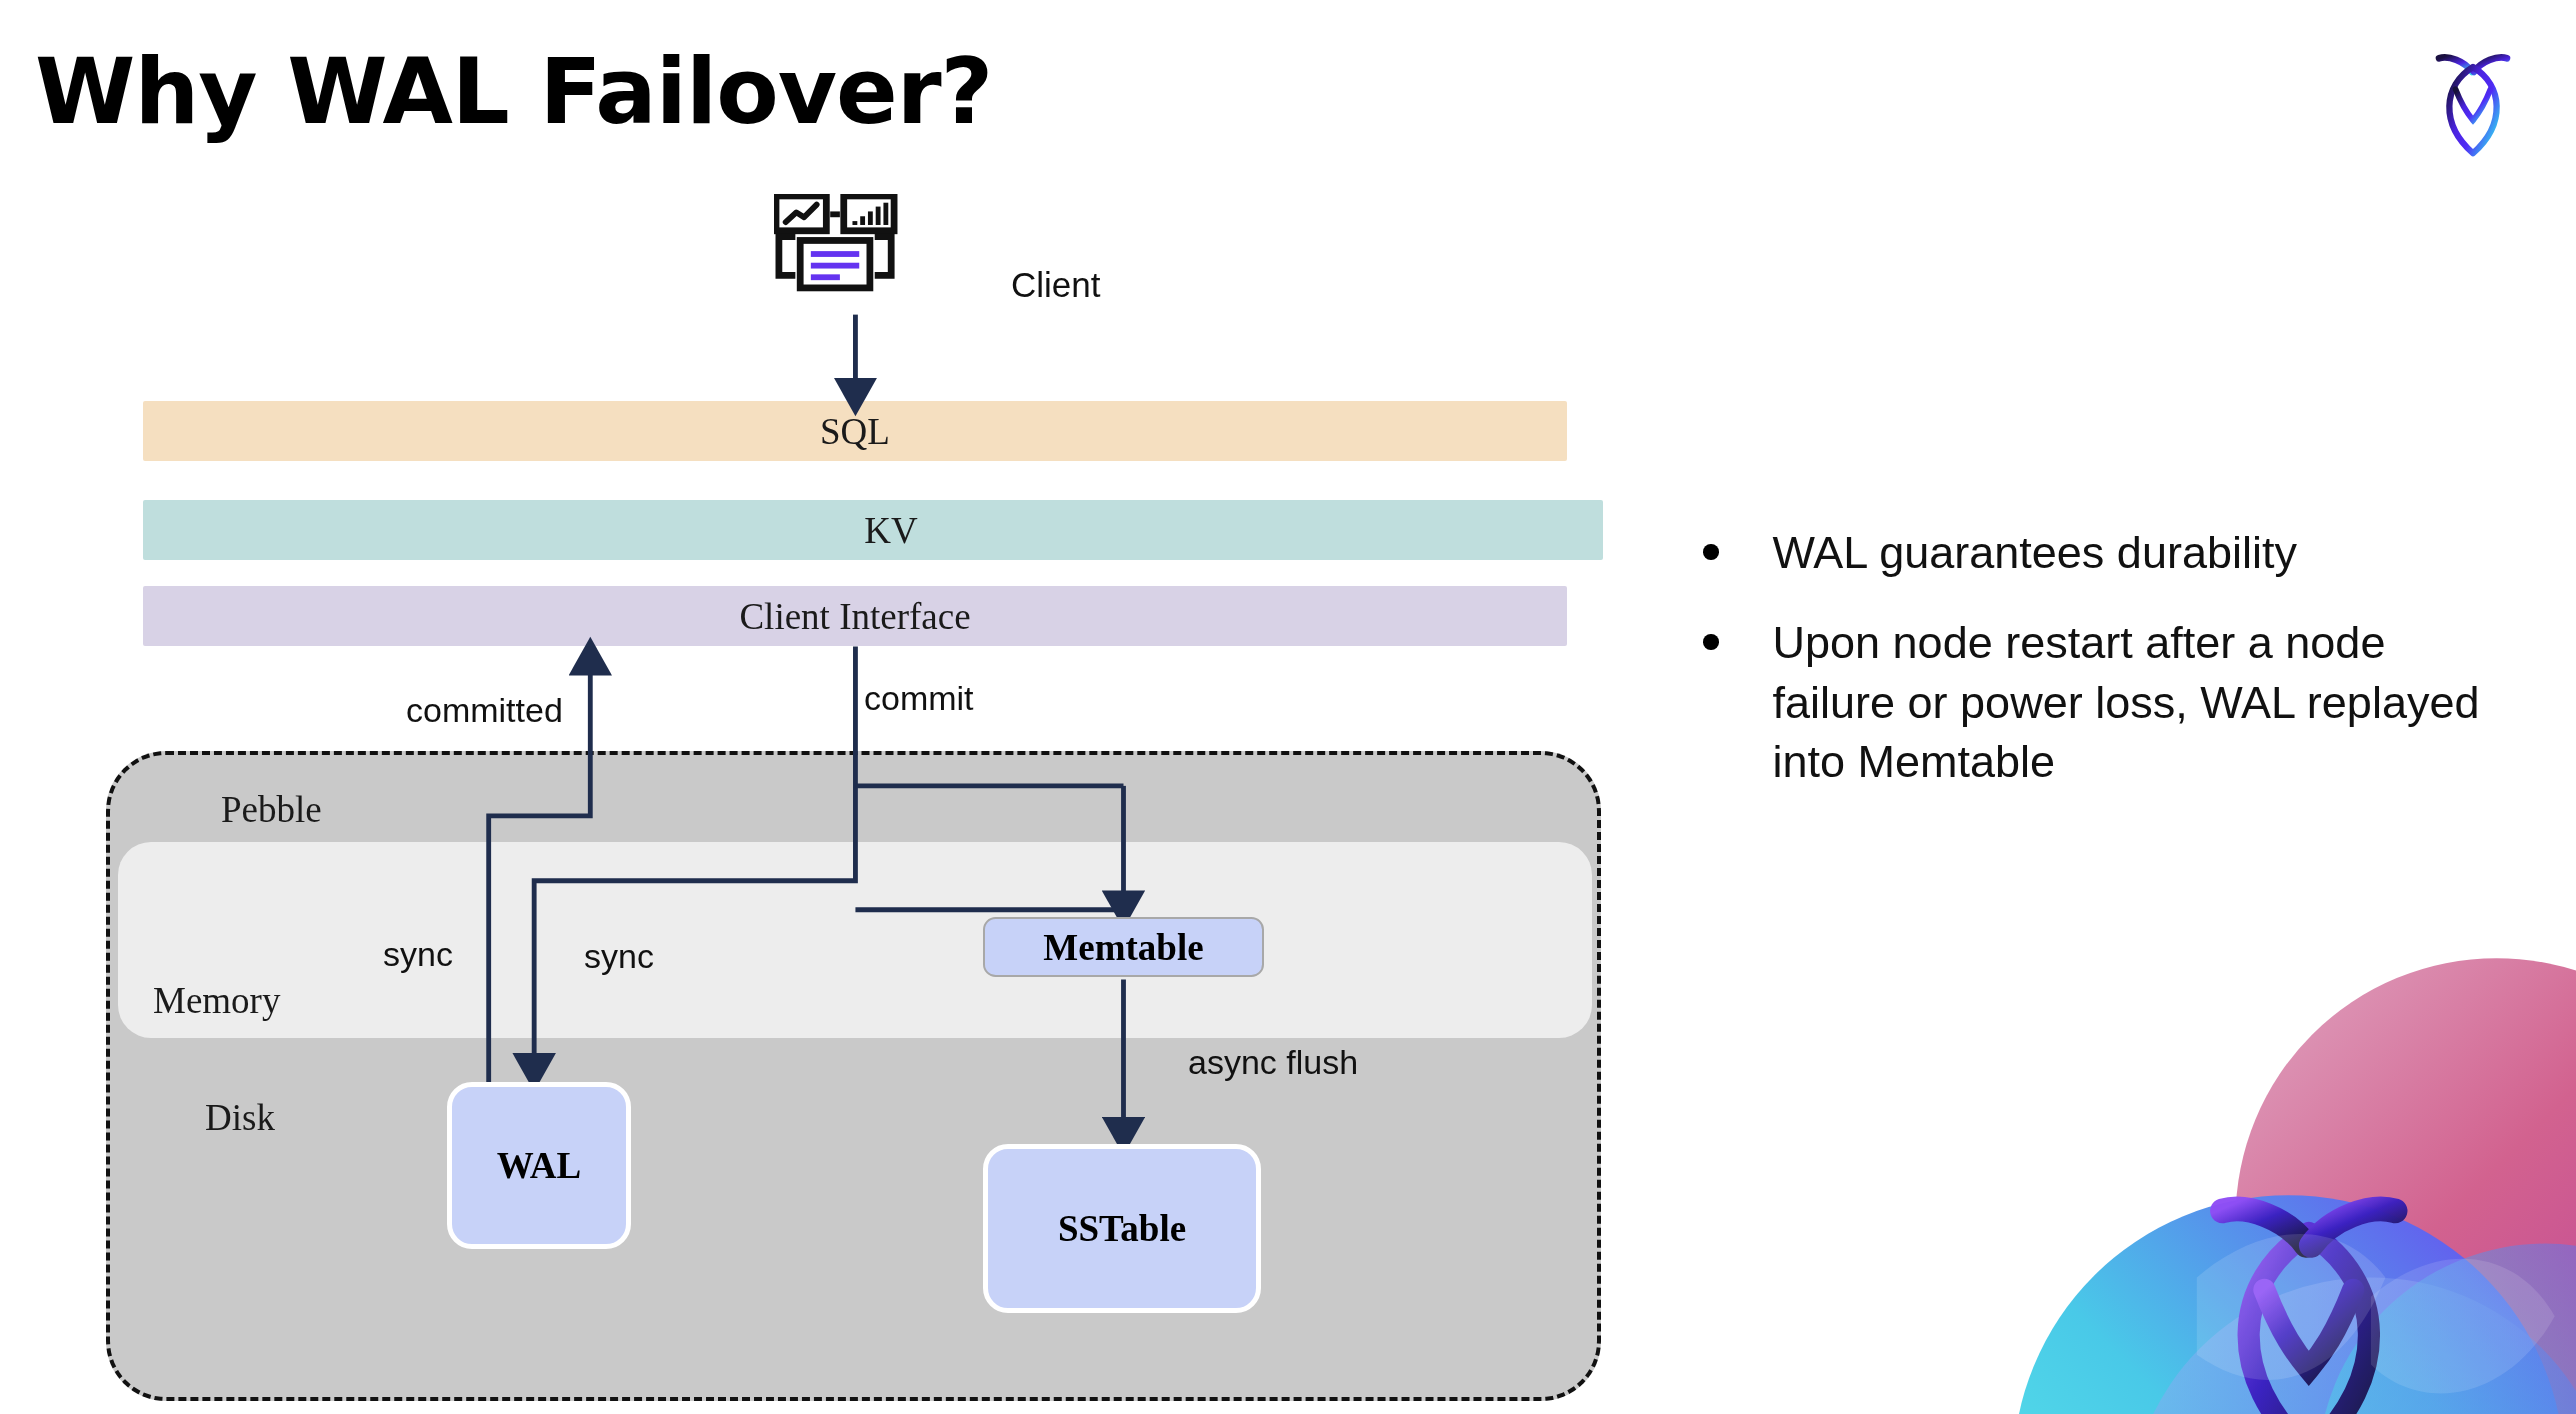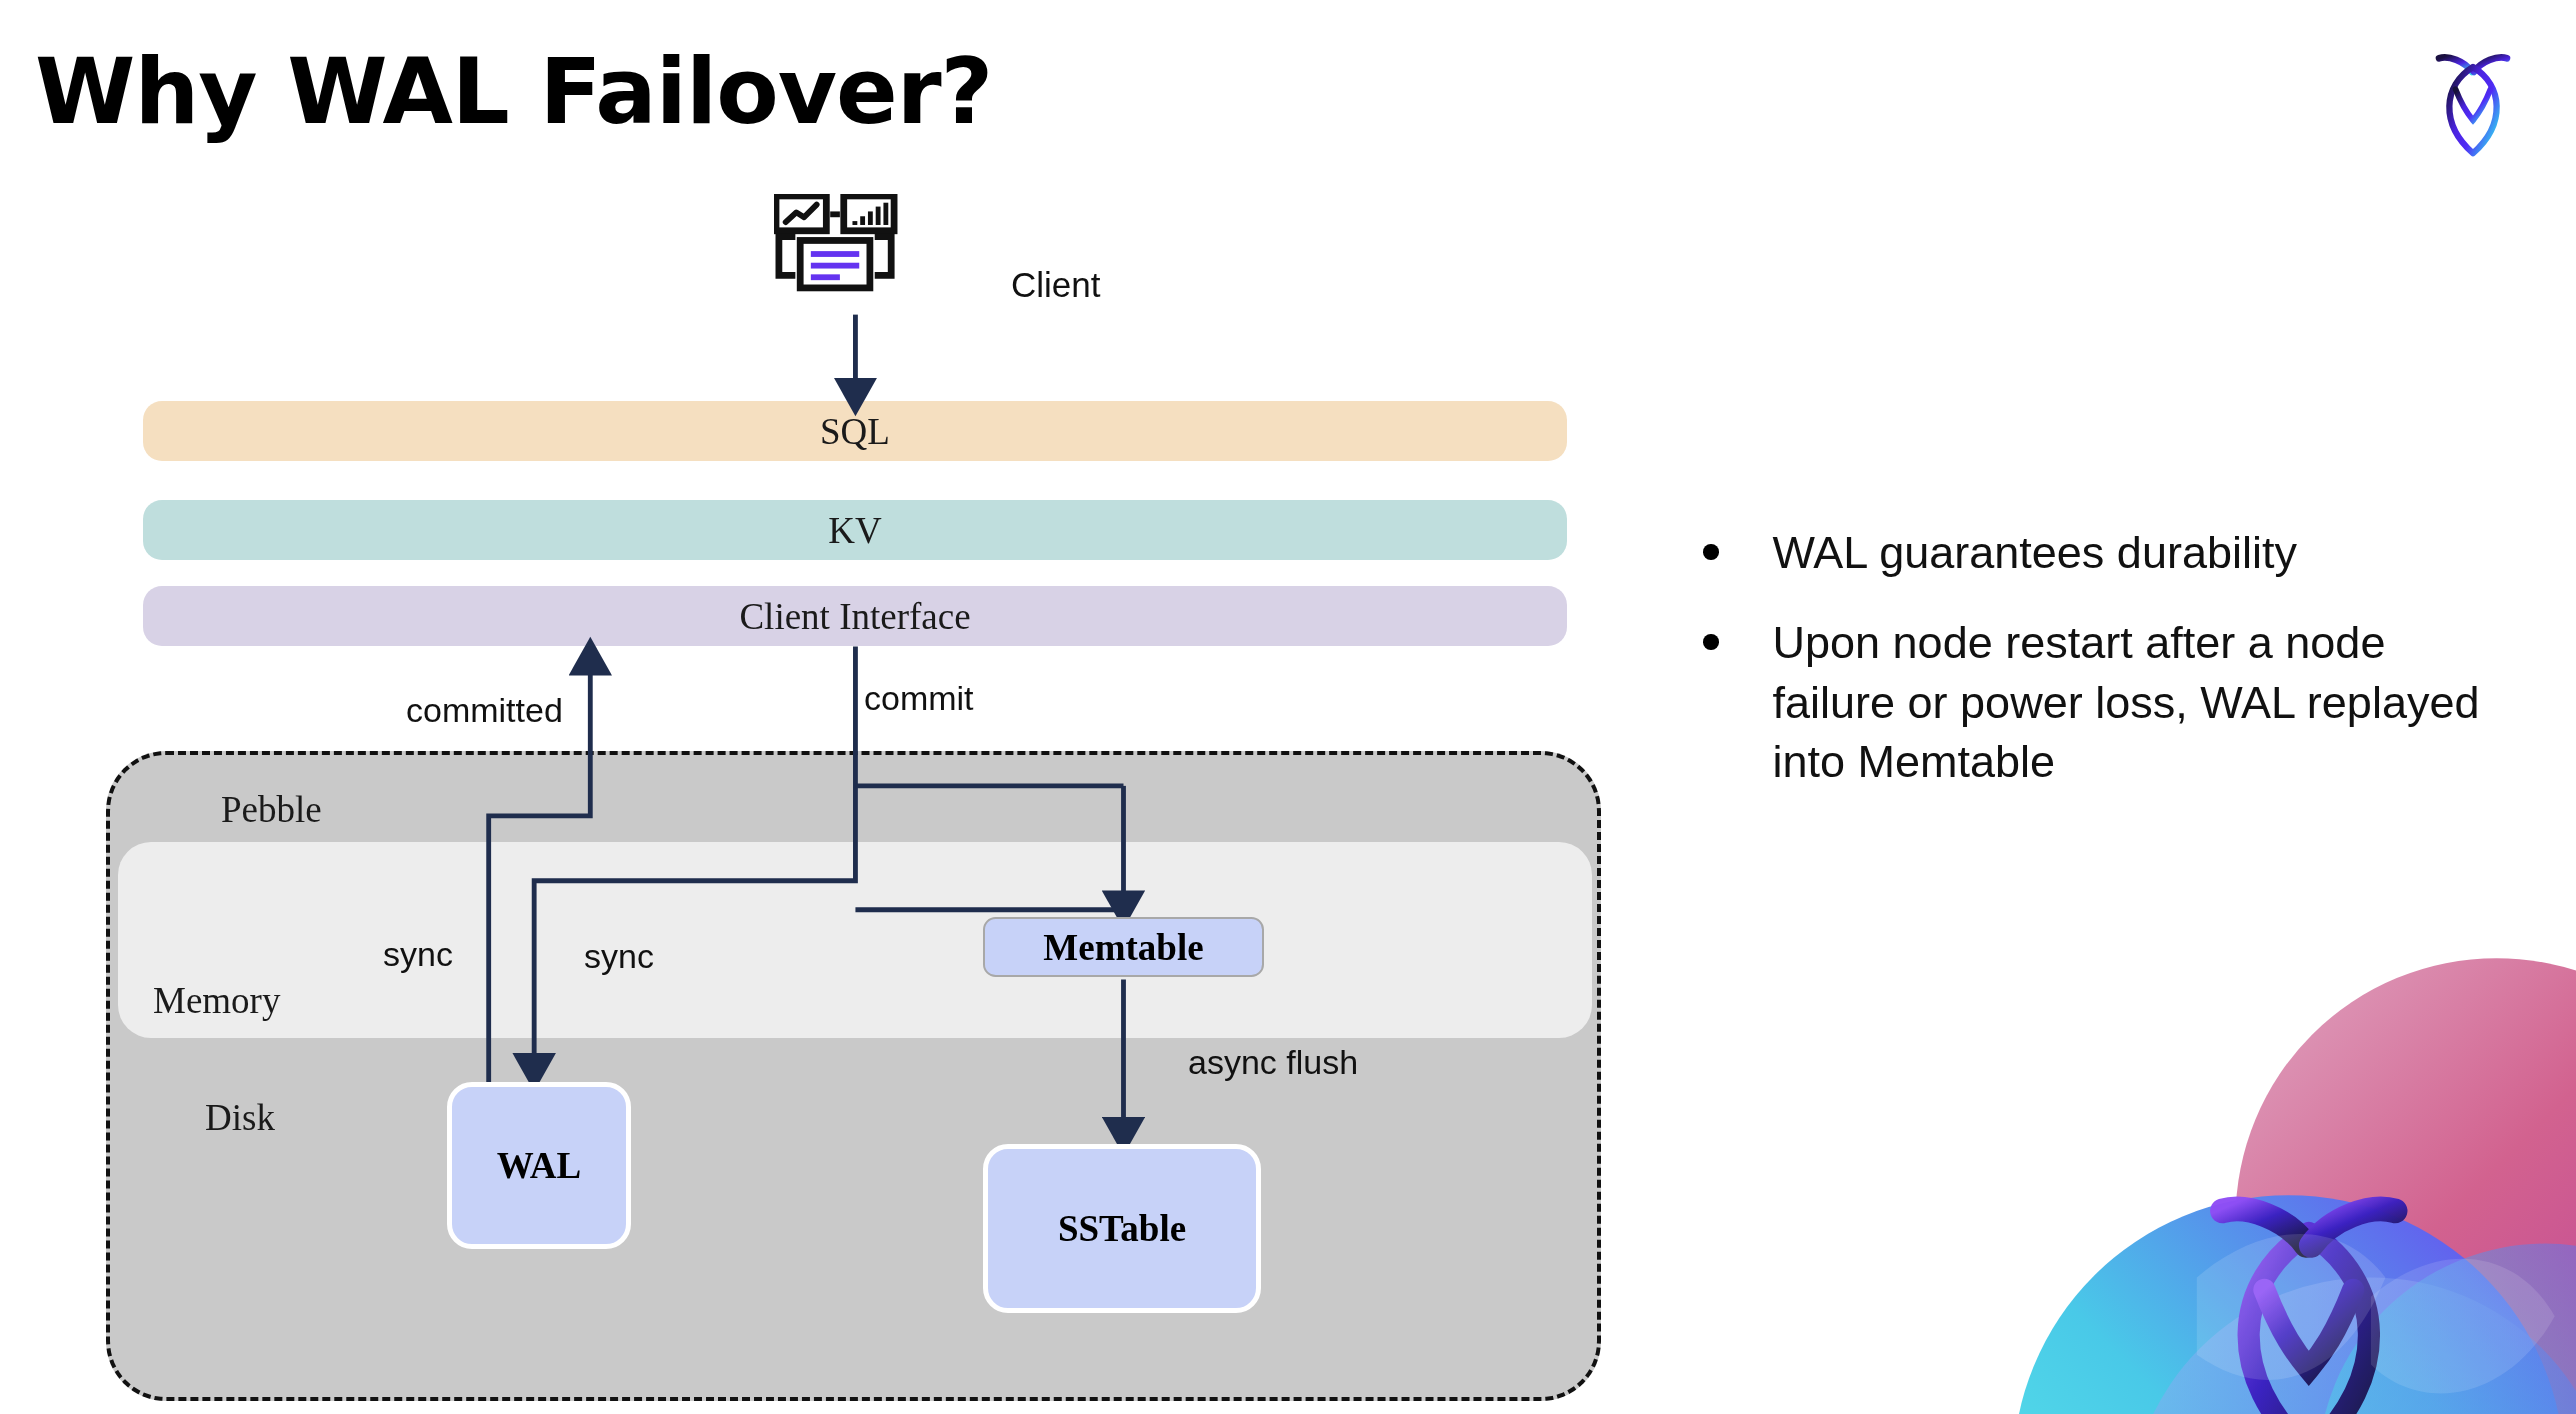--- a/index.html
+++ b/index.html
@@ -55,32 +55,32 @@
     font-family: "Liberation Sans", sans-serif;
     margin-top: 44px;
   }
 
   
   .layer-bar {
     position: absolute;
     left: 143px;
     width: 1424px;
     height: 60px;
-    border-radius: 19px;
+    border-radius: 2px;
     display: flex;
     align-items: center;
     justify-content: center;
   }
   .layer-bar span {
     font-family: "Liberation Serif", serif;
     font-size: 37px;
     color: #1a1a1a;
   }
   #layer-sql  { top: 401px; }
-  #layer-kv   { top: 500px; }
+  #layer-kv   { top: 500px; padding-left: 36px; }
   #layer-si   { top: 586px; }
 
   
   #pebble-container {
     position: absolute;
     left: 106px;
     top: 751px;
     width: 1495px;
     height: 650px;
     border: 4.8px dashed #111111;

